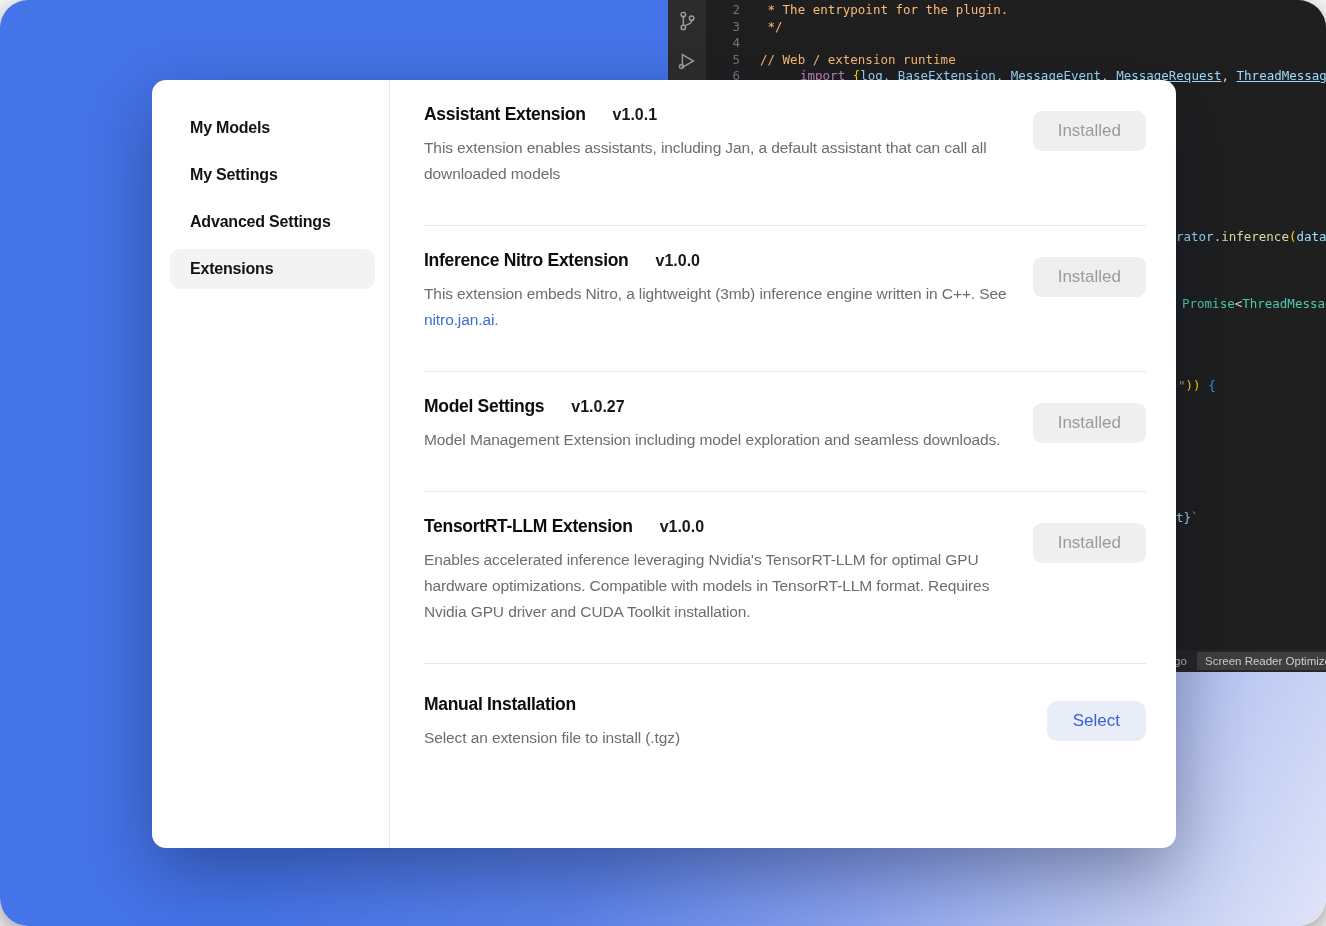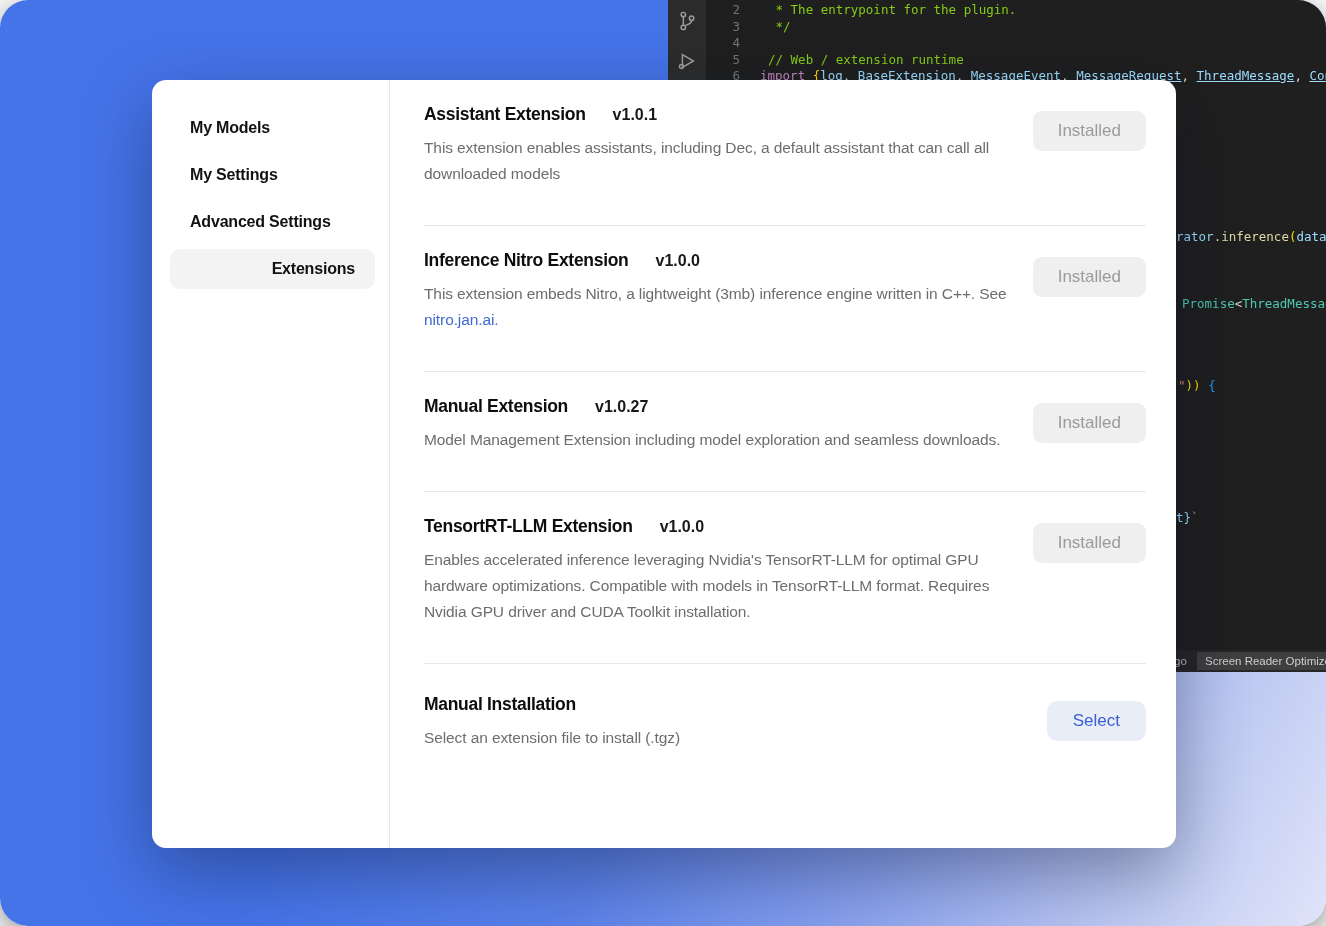--- a/index.html
+++ b/index.html
@@ -14,33 +14,33 @@
   .act-icon { width:22px; height:22px; color:#9d9d9d; }
   .act-icon svg { width:100%; height:100%; }
   .code-area { position:absolute; left:38px; top:2px; right:0; font-family:"DejaVu Sans Mono",monospace; font-size:12.5px; line-height:16.5px; white-space:pre; }
   .code-line { display:flex; }
   .ln { width:34px; text-align:right; margin-right:20px; color:#6e7681; flex:none; }
   .code-frag { position:absolute; font-family:"DejaVu Sans Mono",monospace; font-size:12.5px; white-space:pre; }
   .code-frag:nth-of-type(1){ left:508px; top:229px; }
   .code-frag:nth-of-type(2){ left:514px; top:296px; }
   .code-frag:nth-of-type(3){ left:510px; top:378px; }
   .code-frag:nth-of-type(4){ left:508px; top:510px; }
-  .tok-kw{color:#c586c0;} .tok-id{color:#9cdcfe;} .tok-idu{color:#9cdcfe;text-decoration:underline;}
-  .tok-cm{color:#84cc16;margin-left:8px;} .tok-fn{color:#dcdcaa;} .tok-br{color:#ffd700;} .tok-br2{color:#179fff;}
+  .tok-kw{color:#c586c0;margin-left:40px;} .tok-id{color:#9cdcfe;} .tok-idu{color:#9cdcfe;text-decoration:underline;}
+  .tok-cm{color:#fdba74;} .tok-fn{color:#dcdcaa;} .tok-br{color:#ffd700;} .tok-br2{color:#179fff;}
   .tok-str{color:#ce9178;} .tok-pl{color:#d4d4d4;} .tok-ty{color:#4ec9b0;}
   .status-bar { position:absolute; left:0; bottom:0; width:100%; height:22px; background:#262626; display:flex; align-items:center; font-size:11.5px; color:#b5b5b5; }
   .status-left { position:absolute; left:506px; }
   .status-chip { position:absolute; left:529px; background:#3f3f3f; color:#cfcfcf; padding:3px 8px; white-space:nowrap; }
 
   
   .modal { position:absolute; left:152px; top:80px; width:1024px; height:768px; background:#ffffff; border-radius:14px;
     box-shadow:0 24px 70px rgba(10,15,40,.38); display:flex; overflow:hidden; }
   .sidebar { width:238px; flex:none; border-right:1px solid #e9e9e9; padding:28px 14px 0 18px; }
   .sb-item { font-size:16px; font-weight:700; color:#101214; padding:11px 20px; border-radius:10px; margin-bottom:7px; cursor:pointer; letter-spacing:-.2px; }
-  .sb-item.active { background:#f3f3f3;text-align:right; }
+  .sb-item.active { background:#f3f3f3; }
   .content { flex:1; padding:0 30px 0 34px; }
   .ext-row { display:flex; align-items:flex-start; padding:24px 0 38px 0; border-bottom:1px solid #e8e8e8; }
   .ext-row:last-child { border-bottom:none; padding-top:30px; }
   .ext-left { width:588px; flex:none; }
   .ext-title-line { display:flex; align-items:baseline; gap:27px; margin-bottom:10px; }
   .ext-name { font-size:17.5px; font-weight:700; color:#0b0d0f; letter-spacing:-.3px; }
   .ext-version { font-size:16px; font-weight:700; color:#17181a; }
   .ext-desc { font-size:15.5px; line-height:26px; color:#6d6d6d; letter-spacing:-.1px; }
   .ext-desc .link { color:#3e6ad1; cursor:pointer; }
   .ext-btn { margin-left:auto; margin-top:7px; border:none; border-radius:9px; padding:10px 25px; font-size:17px; font-family:inherit; cursor:default; }
@@ -92,38 +92,38 @@
           <div class="sb-item active">Extensions</div>
         </div>
     </div>
     <div class="content">
         <div class="ext-row">
           <div class="ext-left">
             <div class="ext-title-line">
               <span class="ext-name">Assistant Extension</span>
               <span class="ext-version">v1.0.1</span>
             </div>
-            <div class="ext-desc"><span>This extension enables assistants, including Dec, a default assistant that can call all downloaded models</span></div>
+            <div class="ext-desc"><span>This extension enables assistants, including Jan, a default assistant that can call all downloaded models</span></div>
           </div>
           <button class="ext-btn installed">Installed</button>
         </div>
         <div class="ext-row">
           <div class="ext-left">
             <div class="ext-title-line">
               <span class="ext-name">Inference Nitro Extension</span>
               <span class="ext-version">v1.0.0</span>
             </div>
             <div class="ext-desc"><span>This extension embeds Nitro, a lightweight (3mb) inference engine written in C++. See </span><span class="link">nitro.jan.ai.</span></div>
           </div>
           <button class="ext-btn installed">Installed</button>
         </div>
         <div class="ext-row">
           <div class="ext-left">
             <div class="ext-title-line">
-              <span class="ext-name">Manual Extension</span>
+              <span class="ext-name">Model Settings</span>
               <span class="ext-version">v1.0.27</span>
             </div>
             <div class="ext-desc"><span>Model Management Extension including model exploration and seamless downloads.</span></div>
           </div>
           <button class="ext-btn installed">Installed</button>
         </div>
         <div class="ext-row">
           <div class="ext-left">
             <div class="ext-title-line">
               <span class="ext-name">TensortRT-LLM Extension</span>

